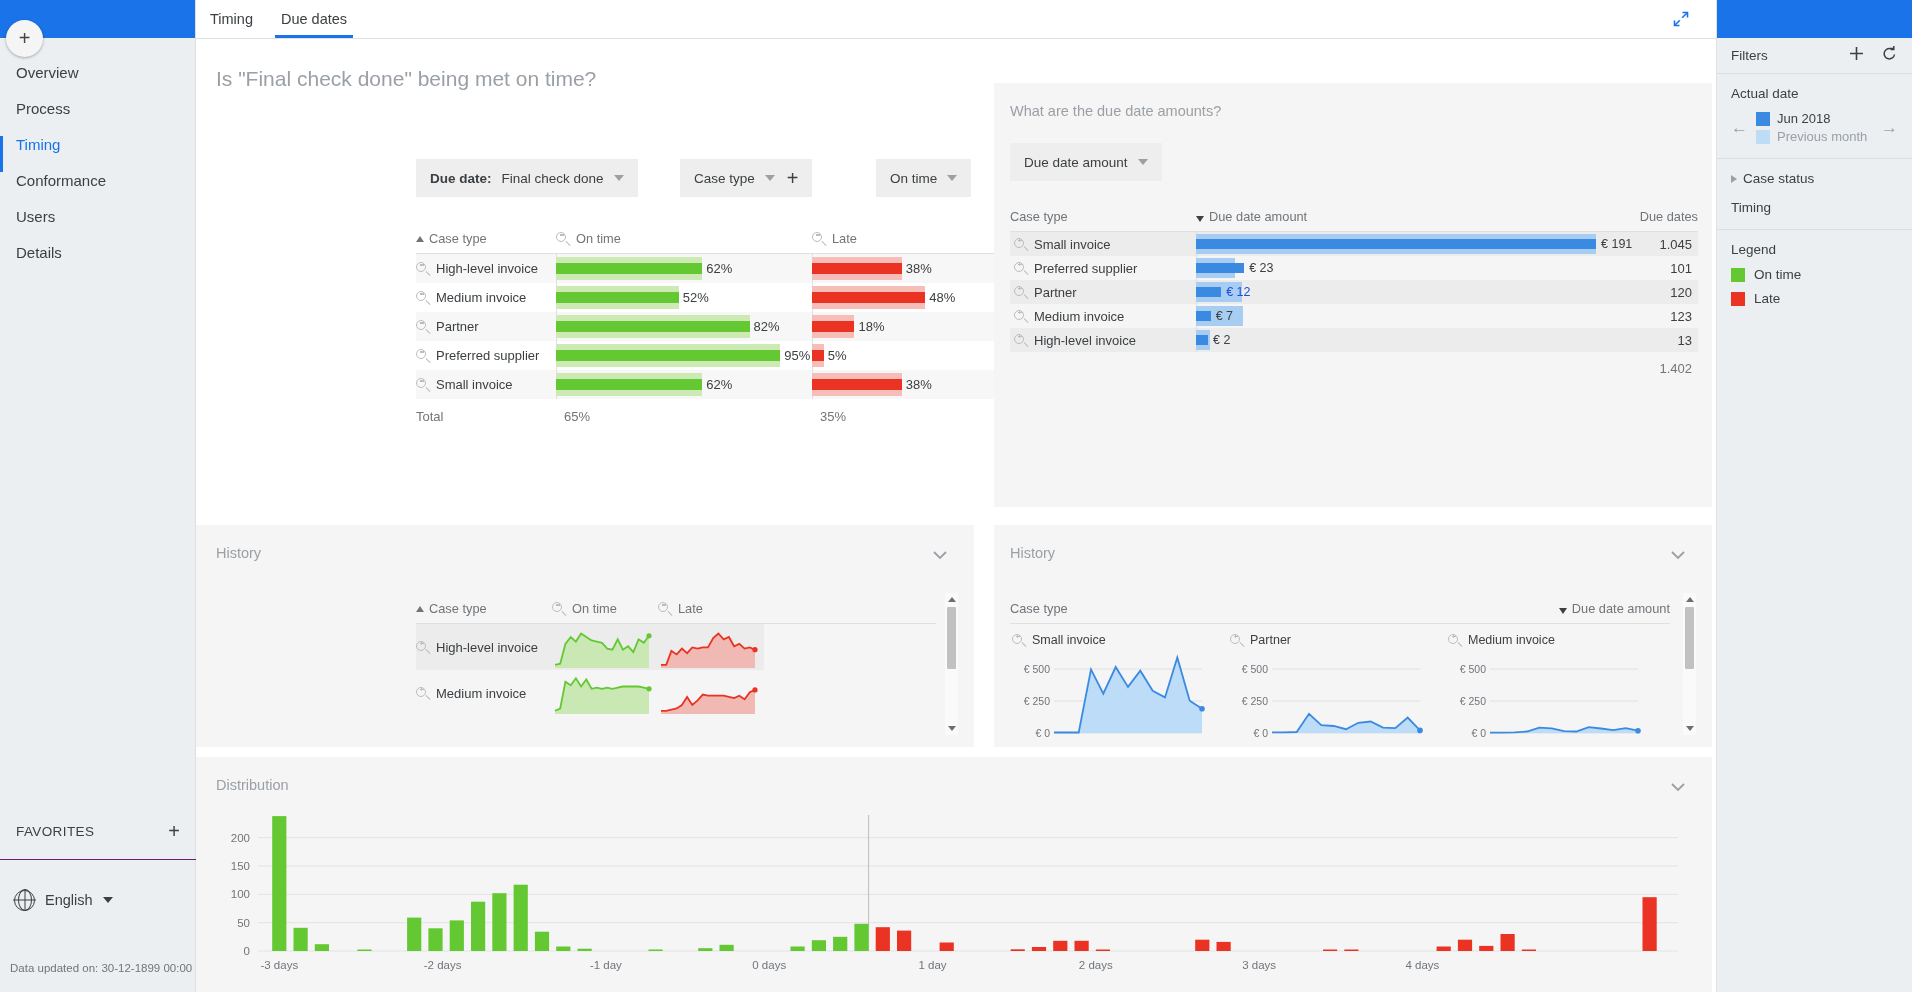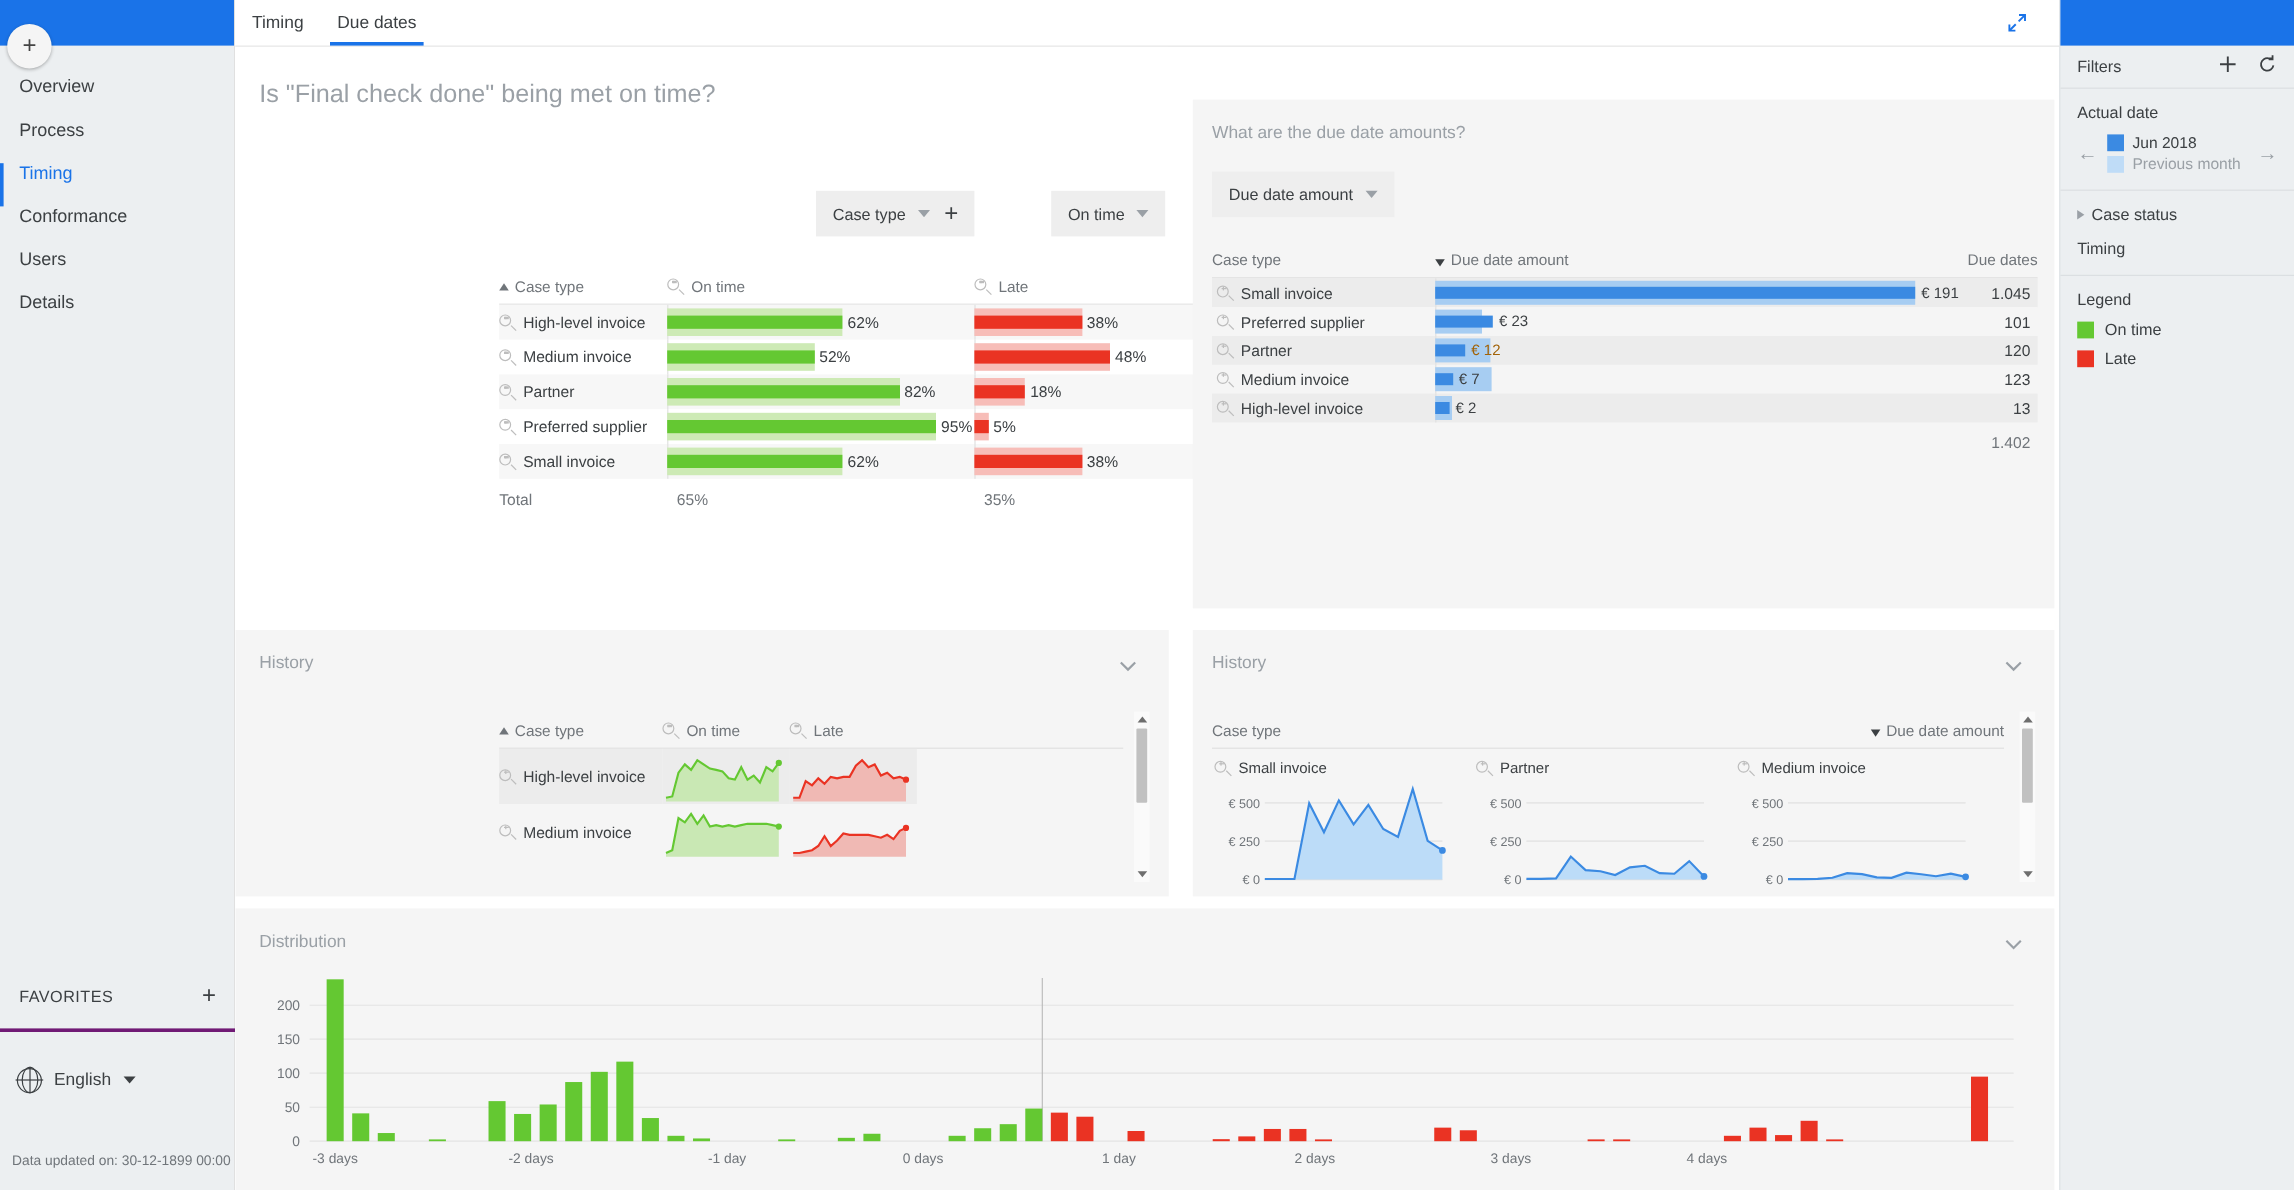--- a/index.html
+++ b/index.html
@@ -34,21 +34,21 @@
   }
   .nav-item.active { color: #1a73e8; }
   .nav-item.active:before {
     content: ""; position: absolute; left: 0; top: 0;
     width: 3px; height: 100%; background: #1a73e8;
   }
   .favorites {
     position: absolute; left: 0; bottom: 132px; width: 196px;
     height: 56px; display: flex; align-items: center;
     padding: 0 16px; justify-content: space-between;
-    border-bottom: 3px solid #701a75;
+    border-bottom: 1px solid #701a75;
   }
   .favorites-label { font-size: 13.5px; letter-spacing: .4px; color: #3c4043; }
   .favorites-plus { font-size: 20px; color: #3c4043; cursor: pointer; }
   .lang-row {
     position: absolute; left: 0; bottom: 70px; width: 196px;
     height: 44px; display: flex; align-items: center; padding-left: 14px; gap: 10px;
     cursor: pointer;
   }
   .globe {
     width: 21px; height: 21px; border-radius: 50%;
@@ -244,20 +244,25 @@
         </svg>
       </span>
     </div>
 
     <div class="content">
 
       <div style="position:absolute; left:0; top:0; width:778px; height:468px; background:#fff;">
 
         <div style="position:absolute; left:20px; top:28px;" class="panel-title">Is "Final check done" being met on time?</div>
 
+        <div style="position:absolute; left:220px; top:120px;" class="dd">
+          <span class="lbl-strong">Due date:</span>
+          <span>Final check done</span>
+          <span class="caret-grey"></span>
+        </div>
 
         <div style="position:absolute; left:484px; top:120px;" class="dd">
           <span>Case type</span>
           <span class="caret-grey"></span>
           <span class="plus-btn">+</span>
         </div>
 
         <div style="position:absolute; left:680px; top:120px;" class="dd">
           <span>On time</span>
           <span class="caret-grey"></span>
@@ -469,21 +474,21 @@
                   <span class="mag">
                     <i></i>
                     <b></b>
                   </span>
                   <span>Partner</span>
                 </div>
                 <div style="position:relative; width:420px; height:24px;">
                   <div class="vline"></div>
                   <div style="position:absolute; left:0; top:2px; height:20px; width:45.933014354066984px; background:#a7cdf2;"></div>
                   <div style="position:absolute; left:0; top:7px; height:10px; width:25.13089005235602px; background:#3b8ae2;"></div>
-                  <div style="position:absolute; left:30.13089005235602px; top:0; height:24px; display:flex; align-items:center; font-size:12.5px; color:#a16207; white-space:nowrap;">€ 12</div>
+                  <div style="position:absolute; left:30.13089005235602px; top:0; height:24px; display:flex; align-items:center; font-size:12.5px; color:#1d4ed8; white-space:nowrap;">€ 12</div>
                 </div>
                 <div style="width:82px; text-align:right; padding-right:6px; font-size:13px; color:#3c4043;">120</div>
               </div>
               <div style="display: flex; height: 24px; align-items: center; background: rgb(245, 245, 245);">
                 <div style="width:186px; display:flex; align-items:center; font-size:13px; color:#3c4043; padding-left:4px;">
                   <span class="mag">
                     <i></i>
                     <b></b>
                   </span>
                   <span>Medium invoice</span>

